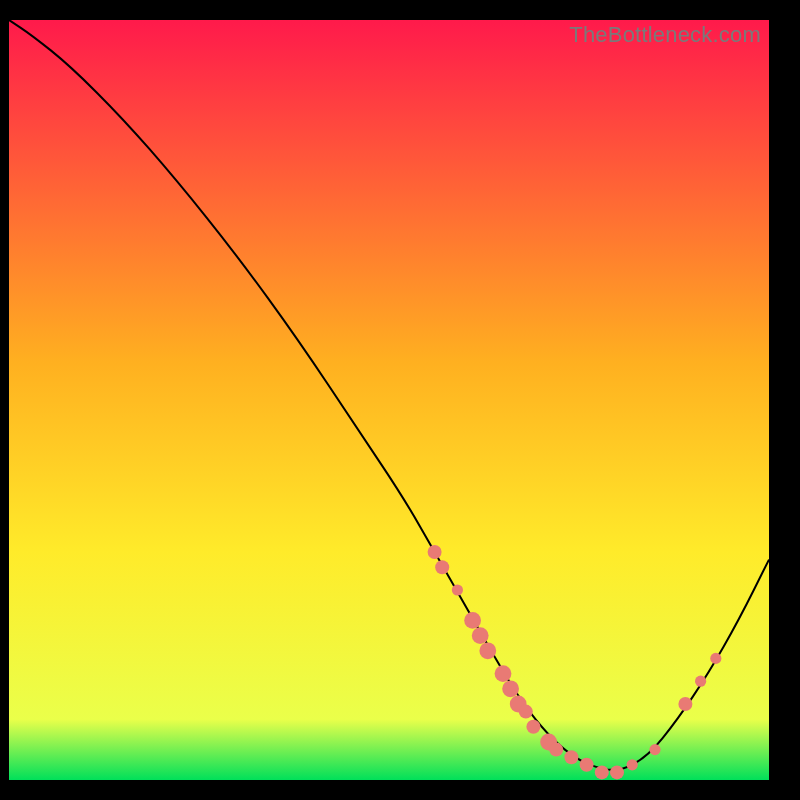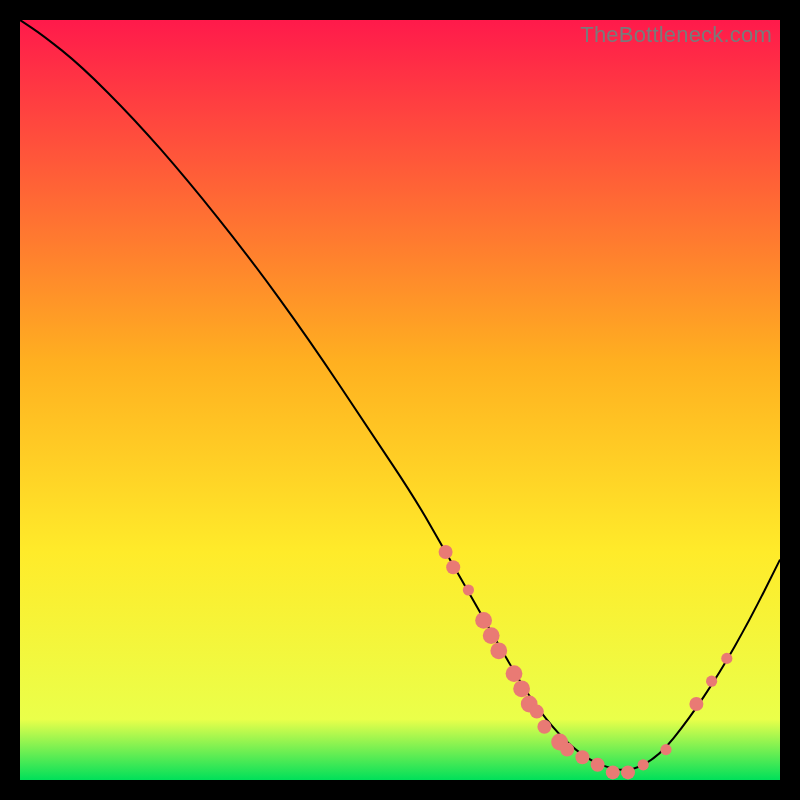--- a/index.html
+++ b/index.html
@@ -6,21 +6,21 @@
     margin: 0;
     padding: 0;
     width: 800px;
     height: 800px;
     background: #000000;
     overflow: hidden;
     font-family: Arial, Helvetica, sans-serif;
   }
   .frame {
     position: absolute;
-    left: 20px;
+    left: 9px;
     top: 20px;
     width: 760px;
     height: 760px;
     background: #bef264;
   }
   .plot-area {
     position: absolute;
     left: 0;
     top: 0;
     width: 760px;

